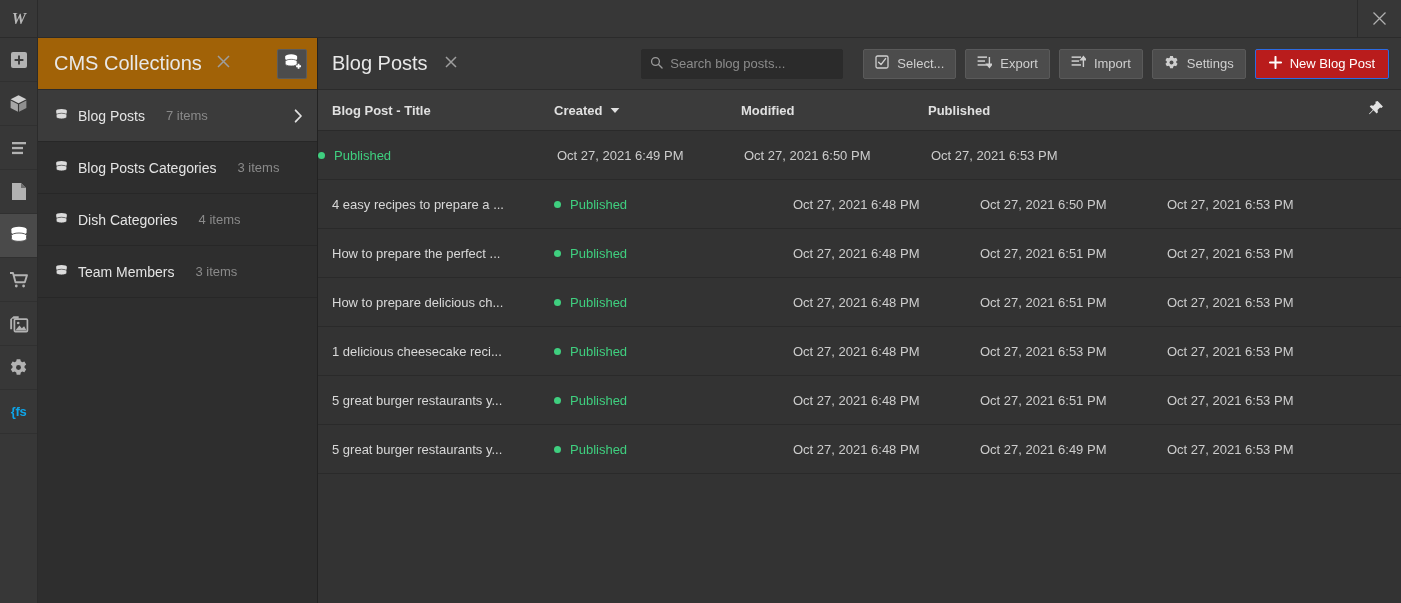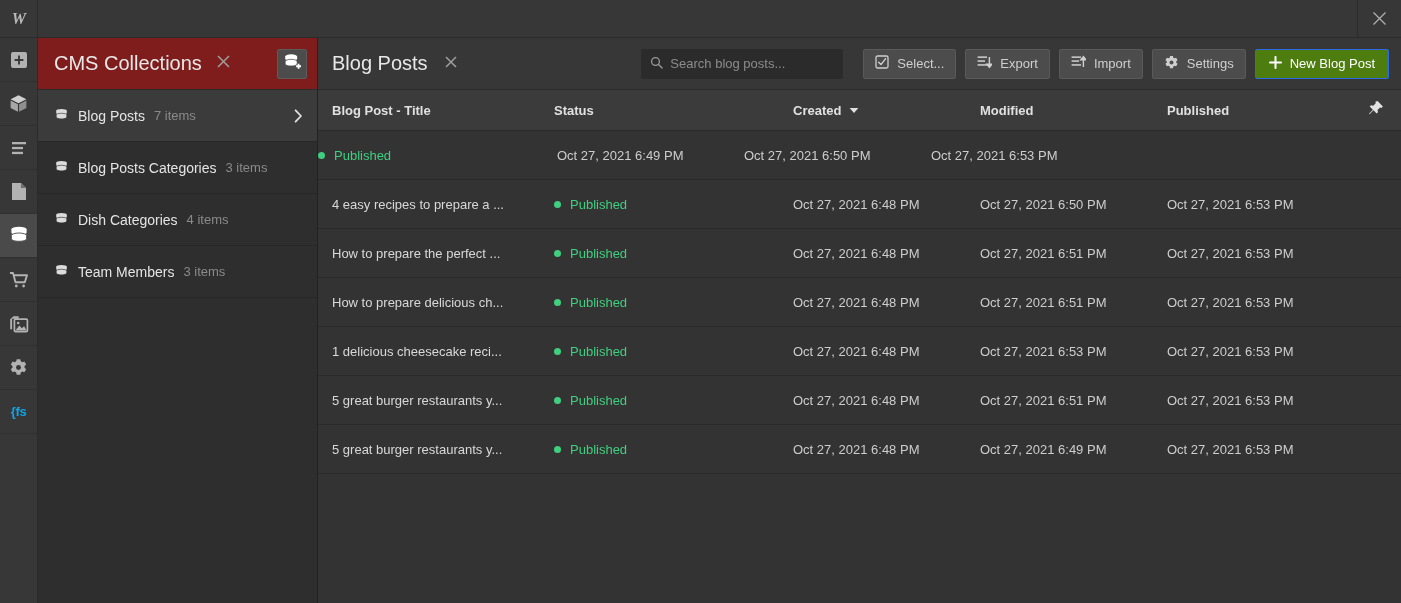--- a/index.html
+++ b/index.html
@@ -66,21 +66,21 @@
 
   
   .collections-panel {
     width: 280px; min-width: 280px;
     background: #2e2e2e;
     border-right: 1px solid #222222;
     display: flex; flex-direction: column;
   }
   .panel-head {
     height: 52px; min-height: 52px;
-    background: #7f1d1d;
+    background: #a16207;
     display: flex; align-items: center;
     padding: 0 10px 0 16px;
     border-bottom: 1px solid #2b2b2b;
   }
   .panel-title {
     color: #e8e8e8; font-size: 20px; font-weight: 400; white-space: nowrap;
   }
   .panel-close {
     margin-left: 11px; width: 22px; height: 22px;
     display: flex; align-items: center; justify-content: center; cursor: pointer;
@@ -100,21 +100,21 @@
     height: 52px;
     display: flex; align-items: center;
     padding: 0 14px 0 16px;
     border-bottom: 1px solid #272727;
     cursor: pointer;
     background: #2e2e2e;
   }
   .collection-item.selected { background: #3b3b3b; }
   .coll-icon { width: 20px; display: flex; align-items: center; justify-content: flex-start; }
   .coll-label { color: #e4e4e4; font-size: 14px; margin-left: 4px; }
-  .coll-count { color: #8a8a8a; font-size: 13px; margin-left: 9px; }
+  .coll-count { color: #8a8a8a; font-size: 13px; margin-left: 21px; }
   .coll-chev { margin-left: auto; display: flex; align-items: center; }
 
   
   .main { flex: 1; display: flex; flex-direction: column; min-width: 0; background: #333333; }
 
   .main-toolbar {
     height: 52px; min-height: 52px;
     background: #373737;
     display: flex; align-items: center;
     padding: 0 12px 0 14px;
@@ -152,21 +152,21 @@
     border-radius: 2px;
     display: flex; align-items: center;
     padding: 0 11px;
     margin-left: 9px;
     cursor: pointer;
     color: #cfcfcf; font-size: 13px;
     white-space: nowrap;
   }
   .tbtn .tbtn-label { margin-left: 8px; }
   .tbtn.primary {
-    background: #4d7c0f;
+    background: #b91c1c;
     border-color: #2c6ce3;
     color: #ffffff;
     padding: 0 13px;
   }
   .tbtn.primary .tbtn-label { margin-left: 8px; }
 
   
   .table-wrap { flex: 1; overflow: hidden; background: #333333; display: flex; flex-direction: column; }
   .trow {
     display: flex; align-items: center;
@@ -470,21 +470,20 @@
               </svg>
           </span>
           <span class="tbtn-label">New Blog Post</span>
         </div>
       </div>
 
       <div class="table-wrap">
 
         <div class="trow thead">
           <div class="cell c-title">Blog Post - Title</div>
-          <div class="cell c-status">Status</div>
           <div class="cell c-created">
             <span>Created</span>
             <span class="sort-caret">
               <svg width="10" height="7" viewBox="0 0 10 7">
                   <path d="M0.6 1 5 6 9.4 1Z" fill="#e0e0e0"></path>
                 </svg>
             </span>
           </div>
           <div class="cell c-mod">Modified</div>
           <div class="cell c-pub">Published</div>

